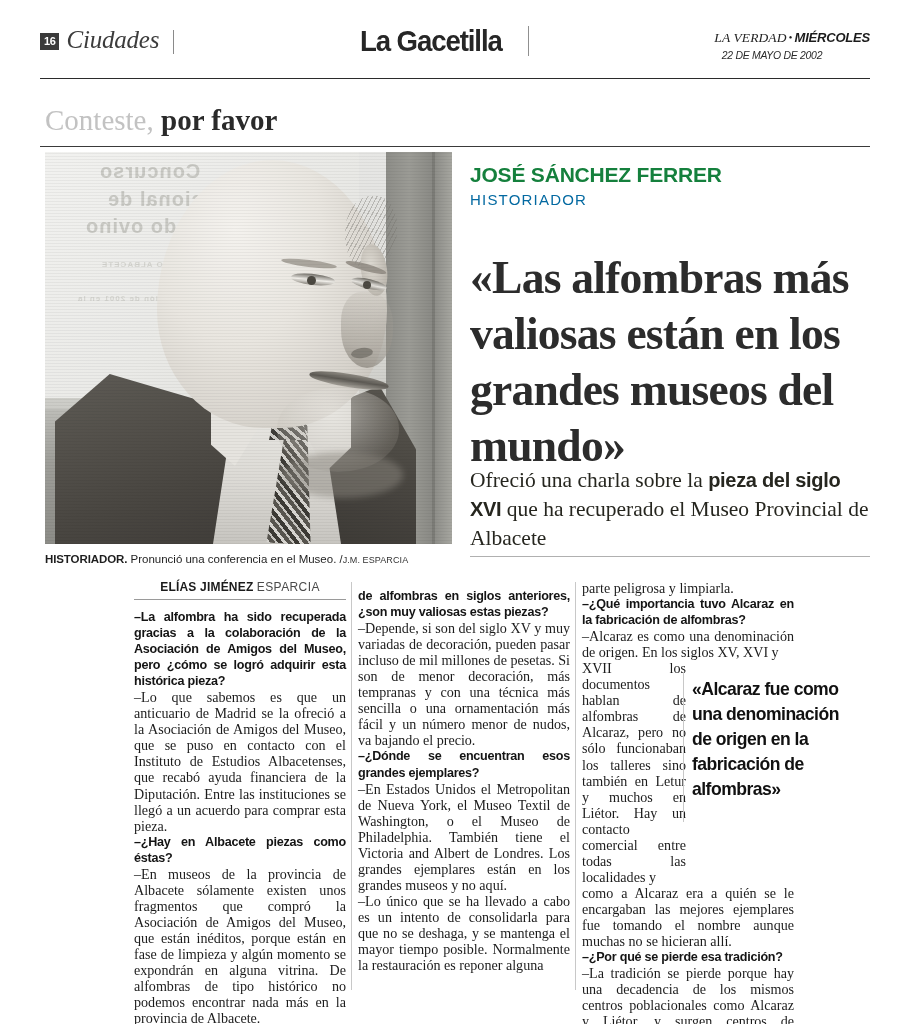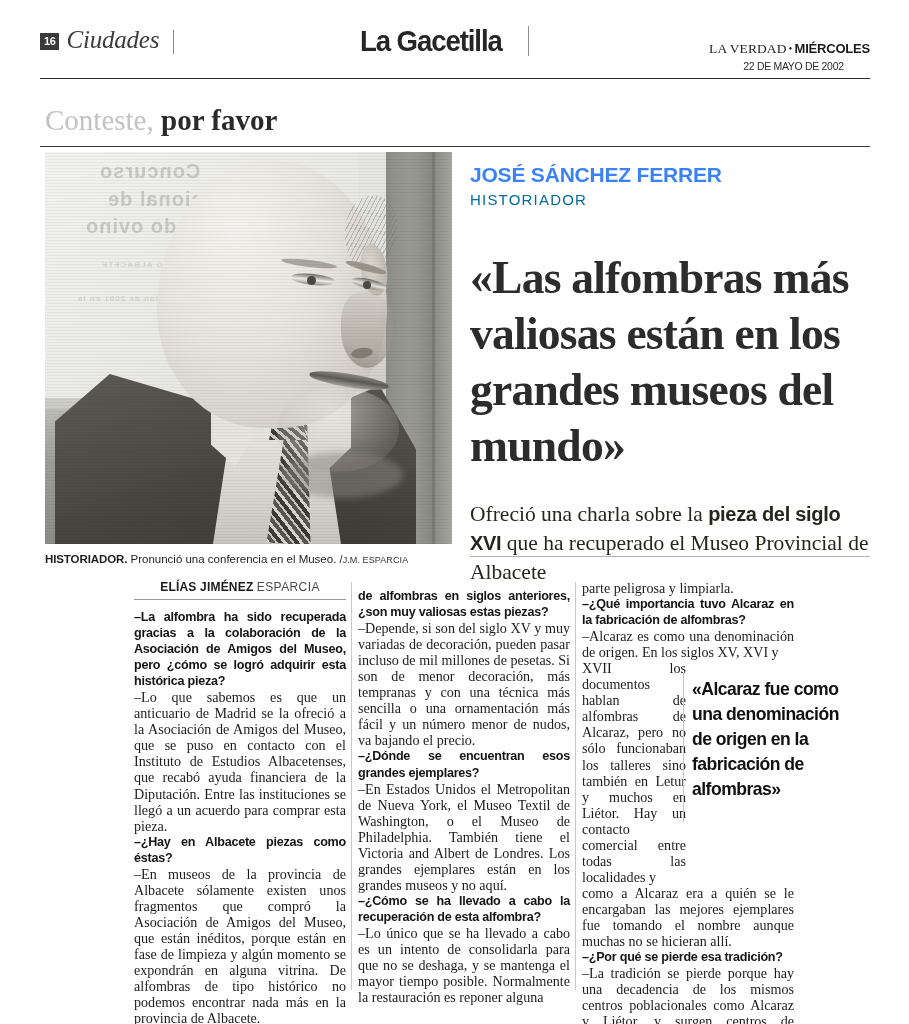--- a/index.html
+++ b/index.html
@@ -83,22 +83,23 @@
   }
   .mh-rule-tall {
     display: inline-block;
     width: 1px;
     height: 30px;
     background: #909090;
   }
 
   .mh-right {
     position: absolute;
-    right: 0; top: 15px;
-    text-align: center;
+    right: 0; top: 4px;
+    text-align: left;
+    font-style: italic;
   }
   .mh-brandline {
     font-size: 13px;
     letter-spacing: 0.1px;
     white-space: nowrap;
   }
   .mh-brand {
     font-family: "Liberation Serif", serif;
     font-size: 13.5px;
     color: #232323;
@@ -396,21 +397,21 @@
   
   .subject {
     position: absolute;
     left: 470px; top: 163px;
   }
   .subject-name {
     font-family: "Liberation Sans", sans-serif;
     font-weight: bold;
     font-size: 21px;
     letter-spacing: -0.2px;
-    color: #3b82f6;
+    color: #15803d;
     white-space: nowrap;
   }
   .subject-role {
     font-family: "Liberation Sans", sans-serif;
     font-size: 15px;
     letter-spacing: 1.2px;
     color: #0369a1;
     margin-top: 4px;
   }
 
@@ -428,21 +429,20 @@
   }
 
   .standfirst {
     position: absolute;
     left: 470px; top: 466px;
     width: 400px;
     font-family: "Liberation Serif", serif;
     font-size: 21.5px;
     line-height: 29px;
     color: #26261f;
-    margin-top: 34px;
   }
   .standfirst b {
     font-family: "Liberation Sans", sans-serif;
     font-weight: bold;
     font-size: 20px;
     letter-spacing: -0.3px;
   }
 
   .rule-under-standfirst {
     position: absolute;
@@ -670,21 +670,20 @@
       <p class="q">–¿Hay en Albacete piezas como éstas?</p>
       <p class="a">–En museos de la provincia de Albacete sólamente existen unos fragmentos que compró la Asociación de Amigos del Museo, que están inéditos, porque están en fase de limpieza y algún momento se expondrán en alguna vitrina. De alfombras de tipo histórico no podemos encontrar nada más en la provincia de Albacete.</p>
 
     </div>
 
     <div class="col col2">
       <p class="q">de alfombras en siglos anteriores, ¿son muy valiosas estas piezas?</p>
       <p class="a">–Depende, si son del siglo XV y muy variadas de decoración, pueden pasar incluso de mil millones de pesetas. Si son de menor decoración, más tempranas y con una técnica más sencilla o una ornamentación más fácil y un número menor de nudos, va bajando el precio.</p>
       <p class="q">–¿Dónde se encuentran esos grandes ejemplares?</p>
       <p class="a">–En Estados Unidos el Metropolitan de Nueva York, el Museo Textil de Washington, o el Museo de Philadelphia. También tiene el Victoria and Albert de Londres. Los grandes ejemplares están en los grandes museos y no aquí.</p>
-      <p class="q">–¿Cómo se ha llevado a cabo la recuperación de esta alfombra?</p>
       <p class="a">–Lo único que se ha llevado a cabo es un intento de consolidarla para que no se deshaga, y se mantenga el mayor tiempo posible. Normalmente la restauración es reponer alguna</p>
     </div>
 
     <div class="col col3">
       <p class="a">parte peligrosa y limpiarla.</p>
       <p class="q">–¿Qué importancia tuvo Alcaraz en la fabricación de alfombras?</p>
       <p class="a">–Alcaraz es como una denominación de origen.  En los siglos XV, XVI y</p>
       <p class="a narrow">XVII los documentos hablan de alfombras de Alcaraz, pero no sólo funcionaban los talleres sino también en Letur y muchos en Liétor. Hay un contacto comercial entre todas las localidades y</p>
       <p class="a">como a Alcaraz era a quién se le encargaban las mejores ejemplares fue tomando el nombre aunque muchas no se hicieran allí.</p>
       <p class="q">–¿Por qué se pierde esa tradición?</p>

